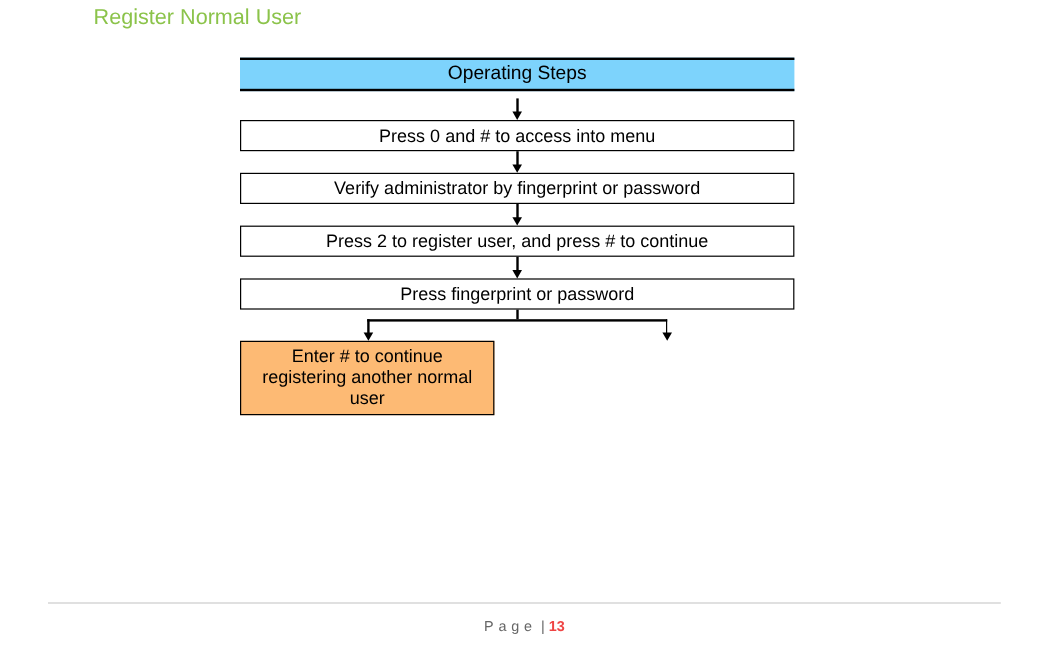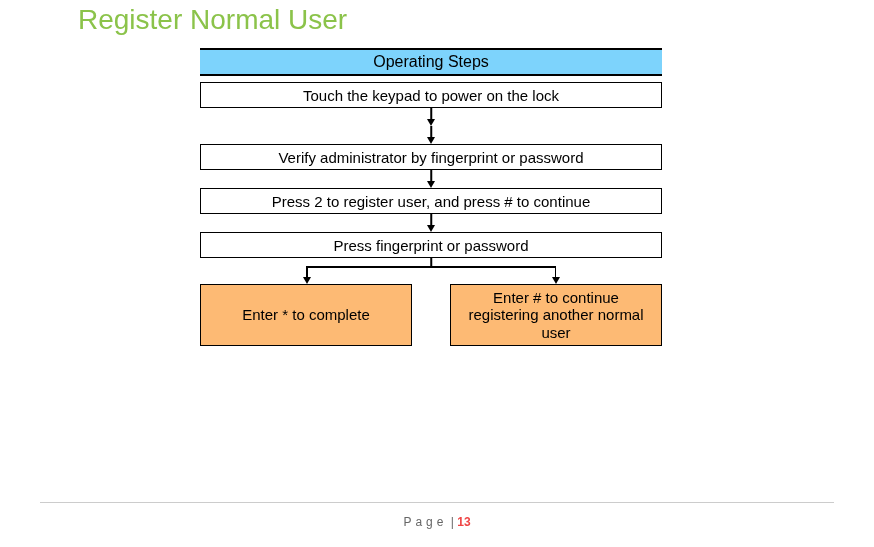--- a/index.html
+++ b/index.html
@@ -5,21 +5,21 @@
     * { box-sizing: border-box; margin: 0; padding: 0; }
     body {
       width: 874px;
       height: 547px;
       font-family: Arial, Helvetica, sans-serif;
       background: #fff;
       position: relative;
     }
     .page-title {
       color: #8bc34a;
-      font-size: 28px;
+      font-size: 18px;
       font-weight: 400;
       position: absolute;
       top: 4px;
       left: 78px;
     }
     .diagram {
       position: absolute;
       top: 48px;
       left: 200px;
       width: 462px;
@@ -164,44 +164,43 @@
   </style>
 </head>
 <body>
 
 <h1 class="page-title">Register Normal User</h1>
 
 <div class="diagram">
   <div class="header-box">Operating Steps</div>
   <div class="gap6"></div>
 
-  <div class="step-box">Touch the keypad to power on the lock</div>
-  <div class="arrow-short"></div>
-
+  <div class="arrow-short"></div>
+
+  <div class="step-box">Press  0 and  # to access into menu</div>
   <div class="arrow-short"></div>
 
   <div class="step-box">Verify administrator by fingerprint or password</div>
   <div class="arrow-short"></div>
 
   <div class="step-box">Press 2 to register user, and press # to continue</div>
   <div class="arrow-short"></div>
 
   <div class="step-box">Press fingerprint or password</div>
 
   <div class="split-arrows">
     <div class="split-stem"></div>
     <div class="split-hbar"></div>
     <div class="split-left-stem"></div>
     <div class="split-left-head"></div>
     <div class="split-right-stem"></div>
     <div class="split-right-head"></div>
   </div>
 
   <div class="final-row">
-    <div class="final-box">Enter * to complete</div>
     <div class="final-box">Enter # to continue registering another normal user</div>
   </div>
 </div>
 
 <div class="footer-rule"></div>
 <div class="footer">
   <span class="pglabel">Page</span><span> | </span><span class="pgnum">13</span>
 </div>
 
 </body></html>

